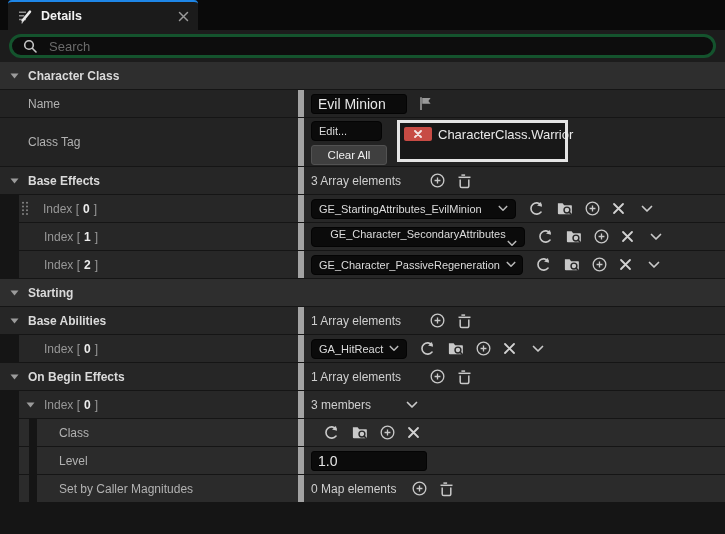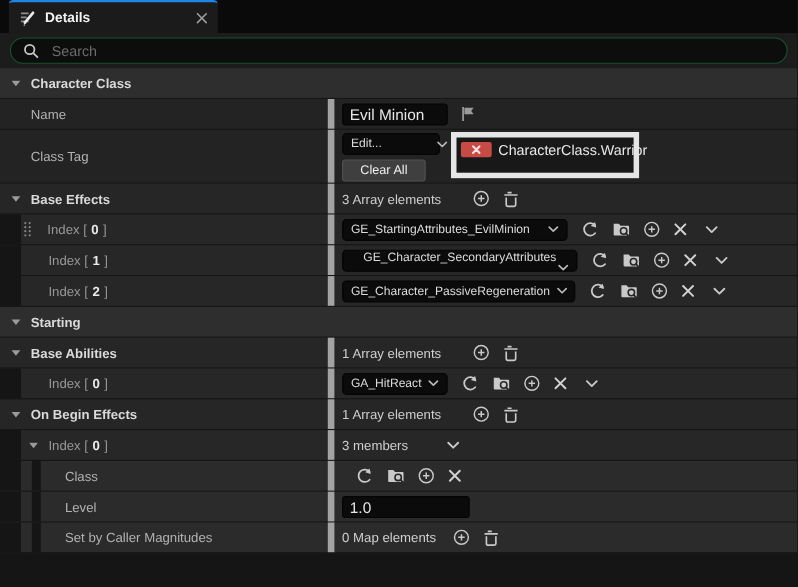--- a/index.html
+++ b/index.html
@@ -19,21 +19,21 @@
     border-top:2px solid var(--accent);
     border-radius:4px 4px 0 0;
     display:flex;align-items:center;padding:0 9px;box-sizing:border-box;gap:8px;
   }
   .tab-title{color:#f2f2f2;font-weight:700;font-size:12.5px;flex:1;}
   .icon-btn{display:inline-flex;align-items:center;justify-content:center;cursor:default;}
 
   
   .searchrow{height:32px;background:#1c1c1c;display:flex;align-items:center;padding:0 9px;}
   .searchbox{
-    flex:1;height:24px;background:#0d0d0d;border:1px solid #14532d;border-radius:13px;
+    flex:1;height:24px;background:#0d0d0d;border:3px solid #14532d;border-radius:13px;
     display:flex;align-items:center;padding:0 11px;gap:9px;box-sizing:border-box;
   }
   .searchbox input{
     flex:1;background:transparent;border:none;outline:none;
     color:#d8d8d8;font-family:inherit;font-size:13px;
   }
   .searchbox input::placeholder{color:#6b6b6b;}
 
   
   .row{display:flex;align-items:stretch;border-bottom:1px solid #151515;height:27px;}
@@ -79,21 +79,21 @@
   }
   .count{color:#cfcfcf;font-size:12px;width:118px;flex-shrink:0;}
   .count.w95{width:95px;} .count.w100{width:100px;}
   .ictl{display:flex;align-items:center;gap:11px;}
   .ictl.after-combo{margin-left:12px;}
 
   
   .ctcol{display:flex;flex-direction:column;gap:4px;margin-top:3px;}
   .tagbox{
     margin-left:10px;margin-top:2px;width:171px;height:42px;box-sizing:border-box;
-    background:#181818;border:5px solid #e5e5e5;padding:4px;
+    background:#181818;border:3px solid #e5e5e5;padding:4px;
     display:flex;align-items:flex-start;gap:6px;
   }
   .tag-x{
     width:28px;height:14px;background:var(--red);border-radius:2px;
     display:inline-flex;align-items:center;justify-content:center;flex-shrink:0;
   }
   .tag-lbl{color:#e9e9e9;font-size:13px;white-space:nowrap;}
 
   .grip{margin-left:2px;display:inline-flex;}
 </style>
@@ -155,21 +155,21 @@
       </span>
   </div>
 </div>
 
 <div class="row prop r48">
   <div class="left">
       <span class="lbl" style="margin-left:28px;">Class Tag</span>
     </div>
   <div class="right" style="align-items:flex-start;">
     <div class="ctcol">
-      <div class="combo" style="width:89px;gap:44px;">
+      <div class="combo" style="width:71px;gap:44px;">
         <span>Edit...</span>
         <span class="chev">
             <svg width="10" height="7" viewBox="0 0 12 8">
               <path d="M1.5 1.5 L6 6 L10.5 1.5" fill="none" stroke="#b9b9b9" stroke-width="1.8" stroke-linecap="round" stroke-linejoin="round"></path>
             </svg>
           </span>
       </div>
       <div class="btn" style="width:76px;">
           <span>Clear All</span>
         </div>

